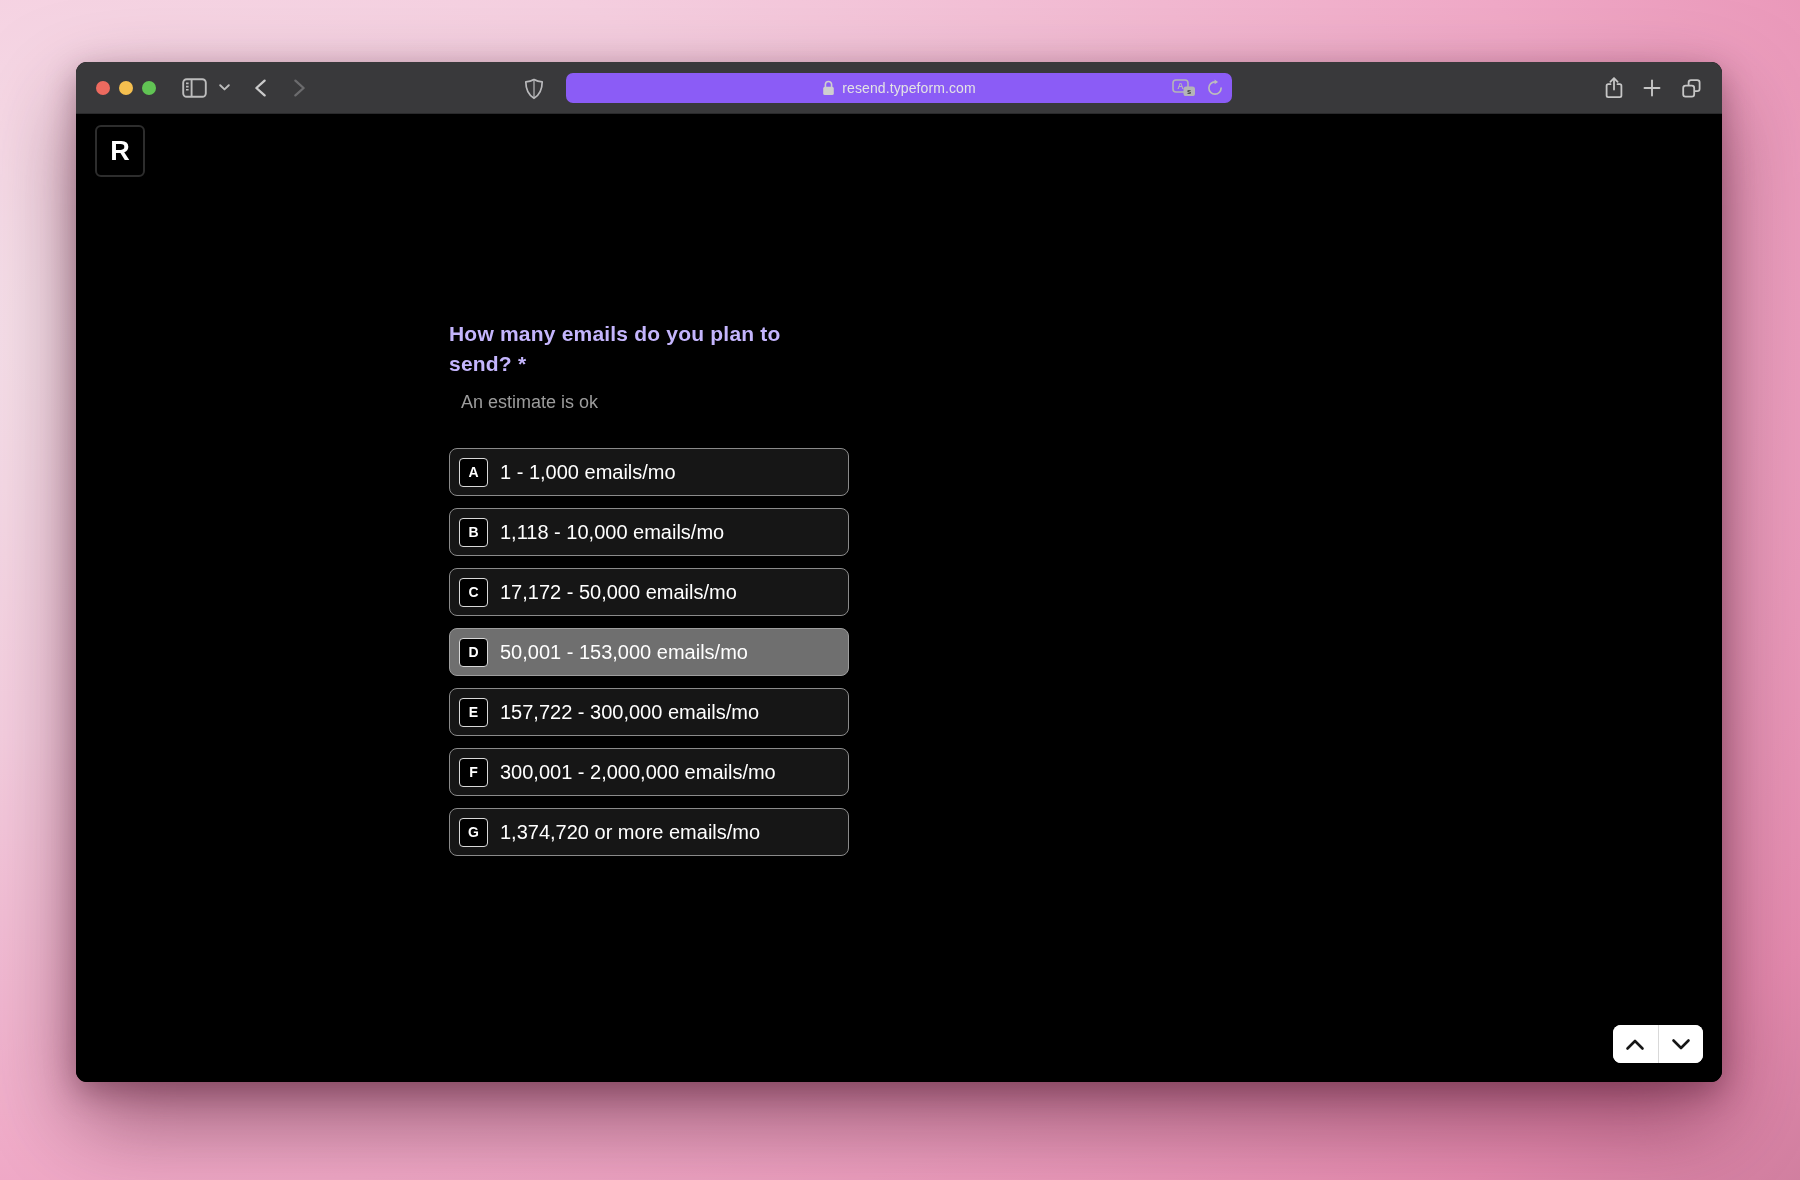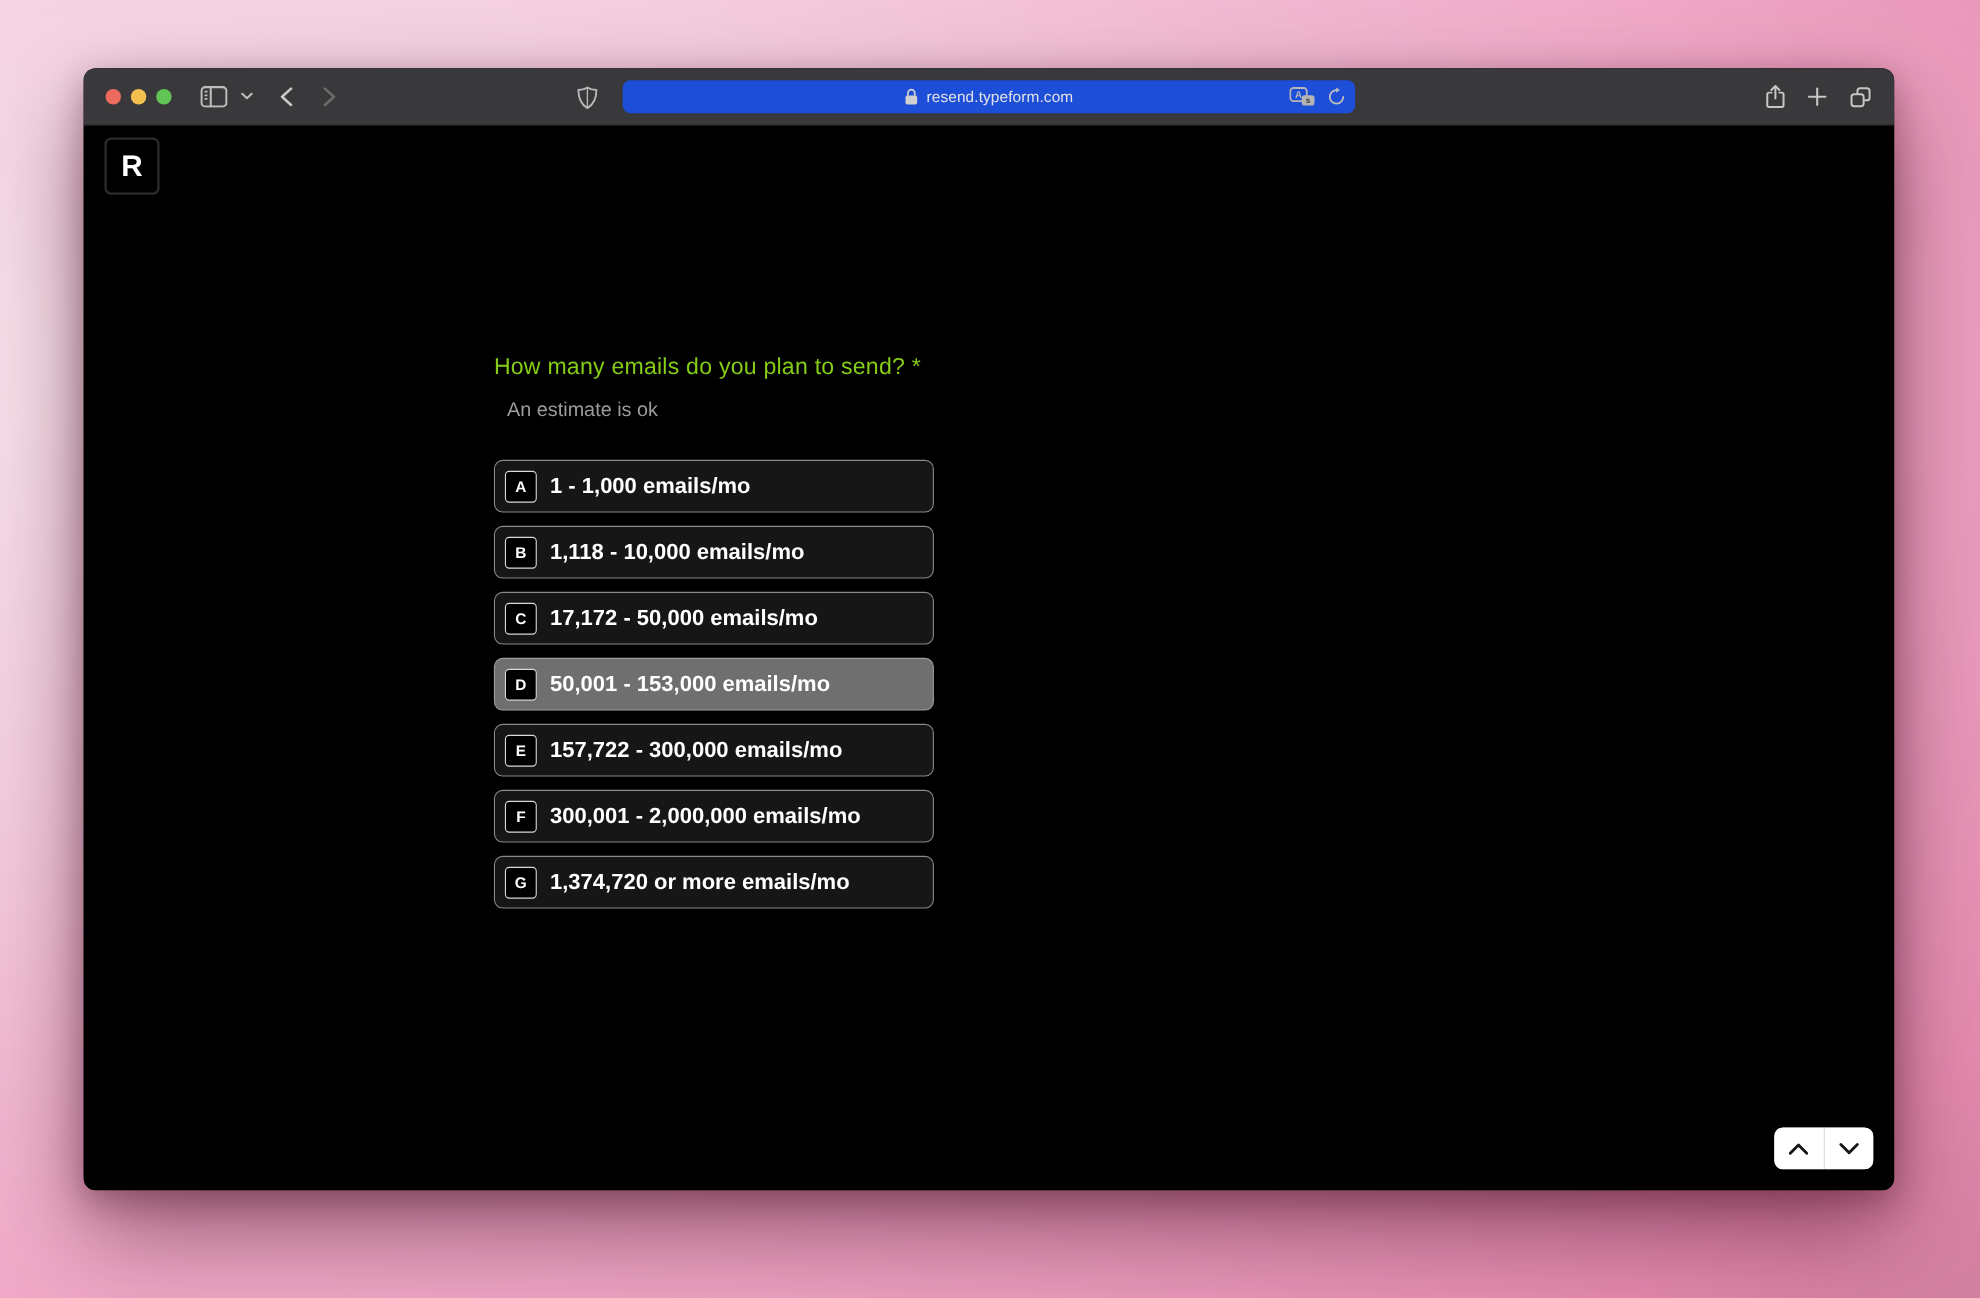--- a/index.html
+++ b/index.html
@@ -36,21 +36,21 @@
   .tool-icon { display: inline-flex; align-items: center; justify-content: center; }
   .tool-icon svg { display: block; }
   .icon-sidebar { margin-left: 26px; }
   .icon-chevron-down { margin-left: 12px; }
   .icon-back { margin-left: 24px; }
   .icon-forward { margin-left: 26px; }
   .icon-shield { position: absolute; left: 448px; top: 16px; }
 
   .urlbar {
     position: absolute; left: 490px; top: 11px; width: 666px; height: 30px;
-    background: #1d4ed8; border-radius: 7px;
+    background: #8b5cf6; border-radius: 7px;
     display: flex; align-items: center; justify-content: center;
   }
   .urlbar .addr { display: flex; align-items: center; gap: 7px; }
   .urlbar .addr .url-text { color: #e3e3e5; font-size: 14px; letter-spacing: .1px; }
   .urlbar-right {
     position: absolute; right: 8px; top: 0; height: 30px;
     display: flex; align-items: center; gap: 10px;
   }
 
   .toolbar-right {
@@ -62,38 +62,38 @@
   .content { position: absolute; left: 0; top: 53px; width: 1646px; height: 967px; background: #000; }
 
   .brand-logo {
     position: absolute; left: 19px; top: 10px; width: 50px; height: 52px;
     border: 2px solid #2d2d2d; border-radius: 6px;
     display: flex; align-items: center; justify-content: center;
     color: #fff; font-size: 27px; font-weight: 700; background: #000;
   }
 
   .form-area { position: absolute; left: 373px; top: 204px; width: 400px; }
-  .q-title { color: #84cc16; font-size: 21px; font-weight: 400; line-height: 30px; letter-spacing: .2px; }
+  .q-title { color: #c4b5fd; font-size: 21px; font-weight: 700; line-height: 30px; letter-spacing: .2px; }
   .q-subtitle { color: #9c9c9c; font-size: 18px; font-weight: 400; line-height: 22px; margin-top: 12px; margin-left: 12px; }
 
   .options { margin-top: 35px; display: flex; flex-direction: column; gap: 12px; }
   .option {
     height: 48px; width: 400px;
     background: #161616; border: 1px solid #8a8a8a; border-radius: 8px;
     display: flex; align-items: center; padding-left: 9px;
     cursor: pointer;
   }
   .option.highlighted { background: #6f6f6f; border-color: #9e9e9e; }
   .option .key-badge {
     width: 29px; height: 29px; background: #000;
     border: 1px solid #d9d9d9; border-radius: 4px;
     color: #fff; font-size: 14px; font-weight: 700;
     display: flex; align-items: center; justify-content: center;
   }
-  .option .opt-label { color: #ffffff; font-size: 20px; font-weight: 700; margin-left: 12px; white-space: nowrap; }
+  .option .opt-label { color: #ffffff; font-size: 20px; font-weight: 400; margin-left: 12px; white-space: nowrap; }
 
   .nav-buttons {
     position: absolute; right: 19px; bottom: 19px; width: 90px; height: 38px;
     background: #ffffff; border-radius: 8px; display: flex; overflow: hidden;
   }
   .nav-buttons .nav-btn {
     width: 45px; height: 38px; display: flex; align-items: center; justify-content: center;
     background: #fff; border: none; cursor: pointer;
   }
   .nav-buttons .divider { width: 1px; height: 38px; background: #d9d9d9; flex: none; }

